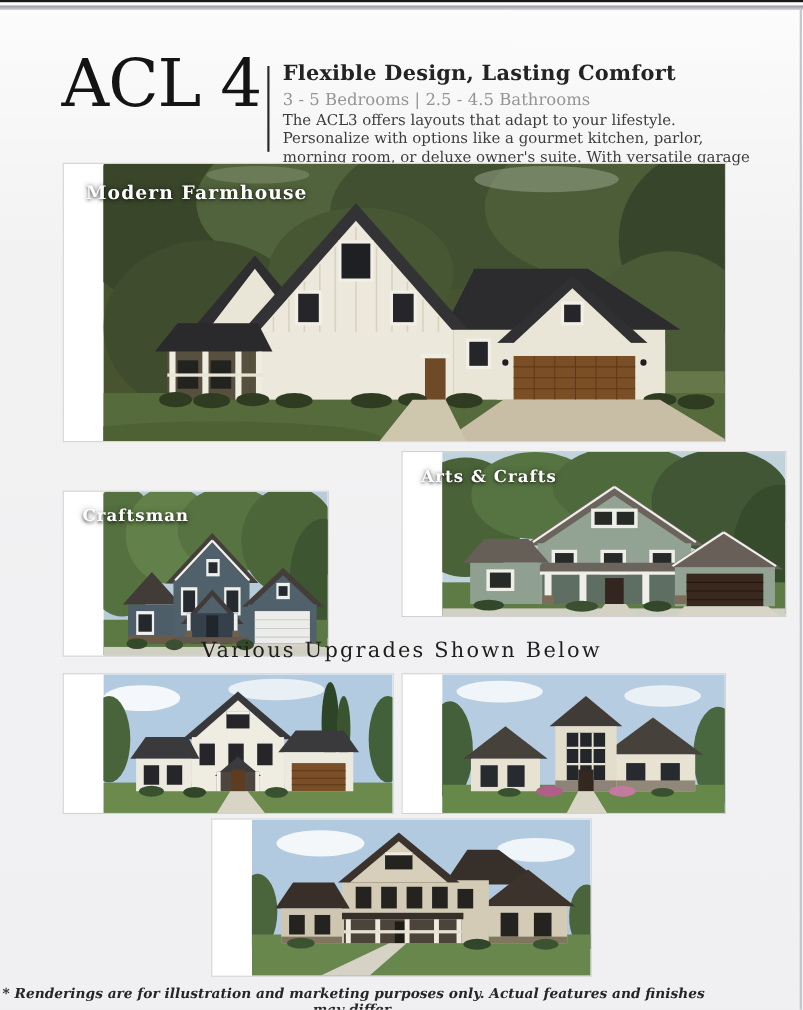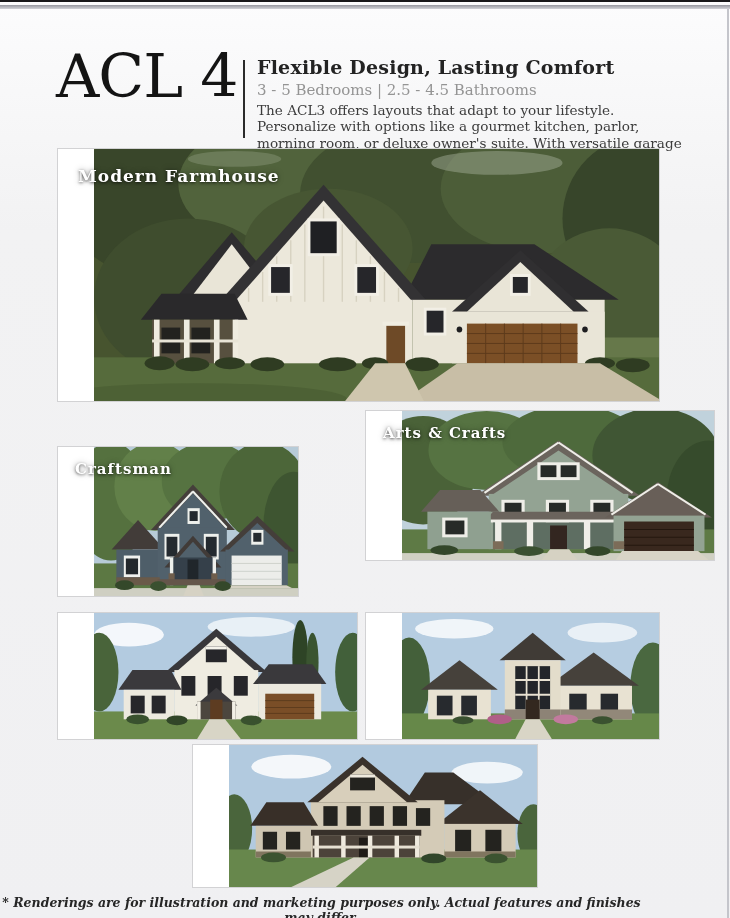--- a/index.html
+++ b/index.html
@@ -257,20 +257,21 @@
       <rect x="200" y="132" width="10" height="8" fill="#7c6c58"></rect>
       <ellipse cx="40" cy="141" rx="13" ry="5" fill="#33472a"></ellipse>
       <ellipse cx="120" cy="142" rx="14" ry="5" fill="#3a5030"></ellipse>
       <ellipse cx="185" cy="142" rx="12" ry="5" fill="#33472a"></ellipse>
       <polygon points="140,140 158,140 166,151 132,151" fill="#d6d2c3"></polygon>
       <polygon points="208,142 280,142 290,151 202,151" fill="#d8d4c6"></polygon>
     </svg>
     <figcaption class="fig-label">Arts &amp; Crafts</figcaption>
   </figure>
 
+  <div class="upgrades-heading">Various Upgrades Shown Below</div>
 
   <figure class="fig fig-up1">
     <svg viewBox="0 0 301 128" preserveAspectRatio="none">
       <rect width="301" height="128" fill="#b3cbe0"></rect>
       <ellipse cx="40" cy="22" rx="40" ry="12" fill="#ffffff" opacity="0.85"></ellipse>
       <ellipse cx="180" cy="14" rx="50" ry="10" fill="#ffffff" opacity="0.7"></ellipse>
       <ellipse cx="236" cy="45" rx="9" ry="38" fill="#2e4426"></ellipse>
       <ellipse cx="250" cy="50" rx="7" ry="30" fill="#3a5430"></ellipse>
       <ellipse cx="6" cy="60" rx="22" ry="40" fill="#49643a"></ellipse>
       <ellipse cx="296" cy="60" rx="20" ry="40" fill="#42603a"></ellipse>

